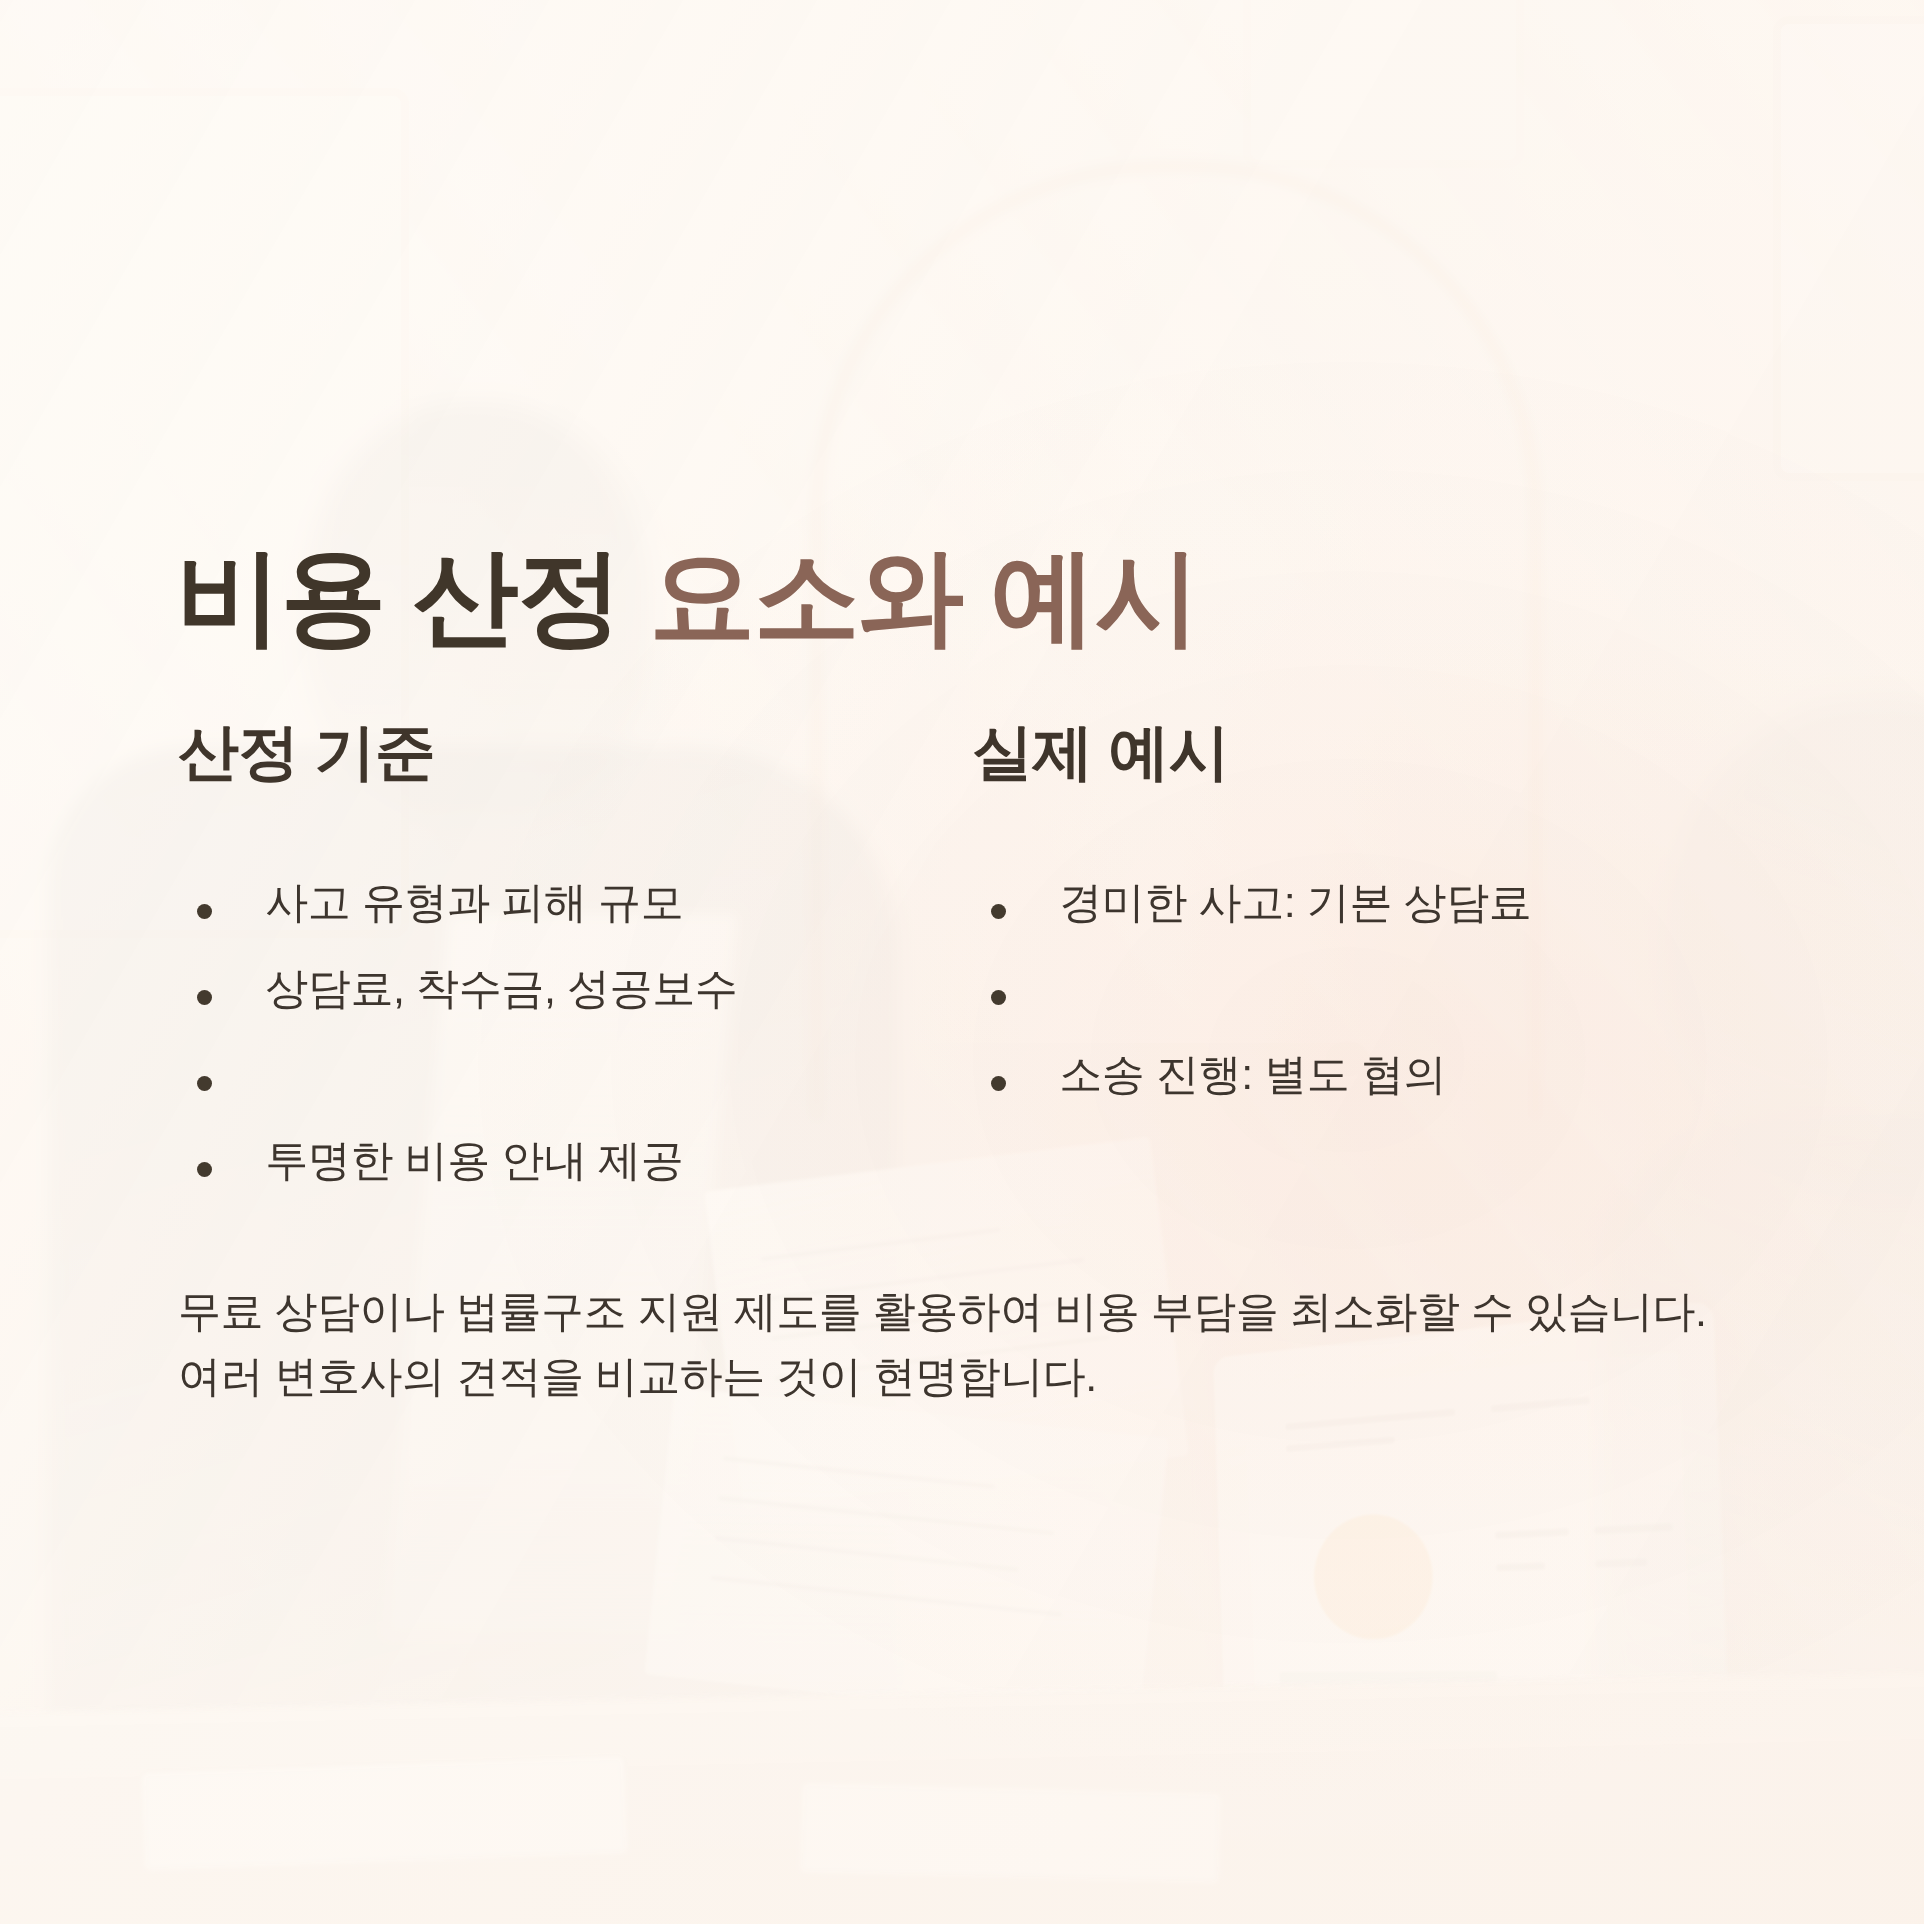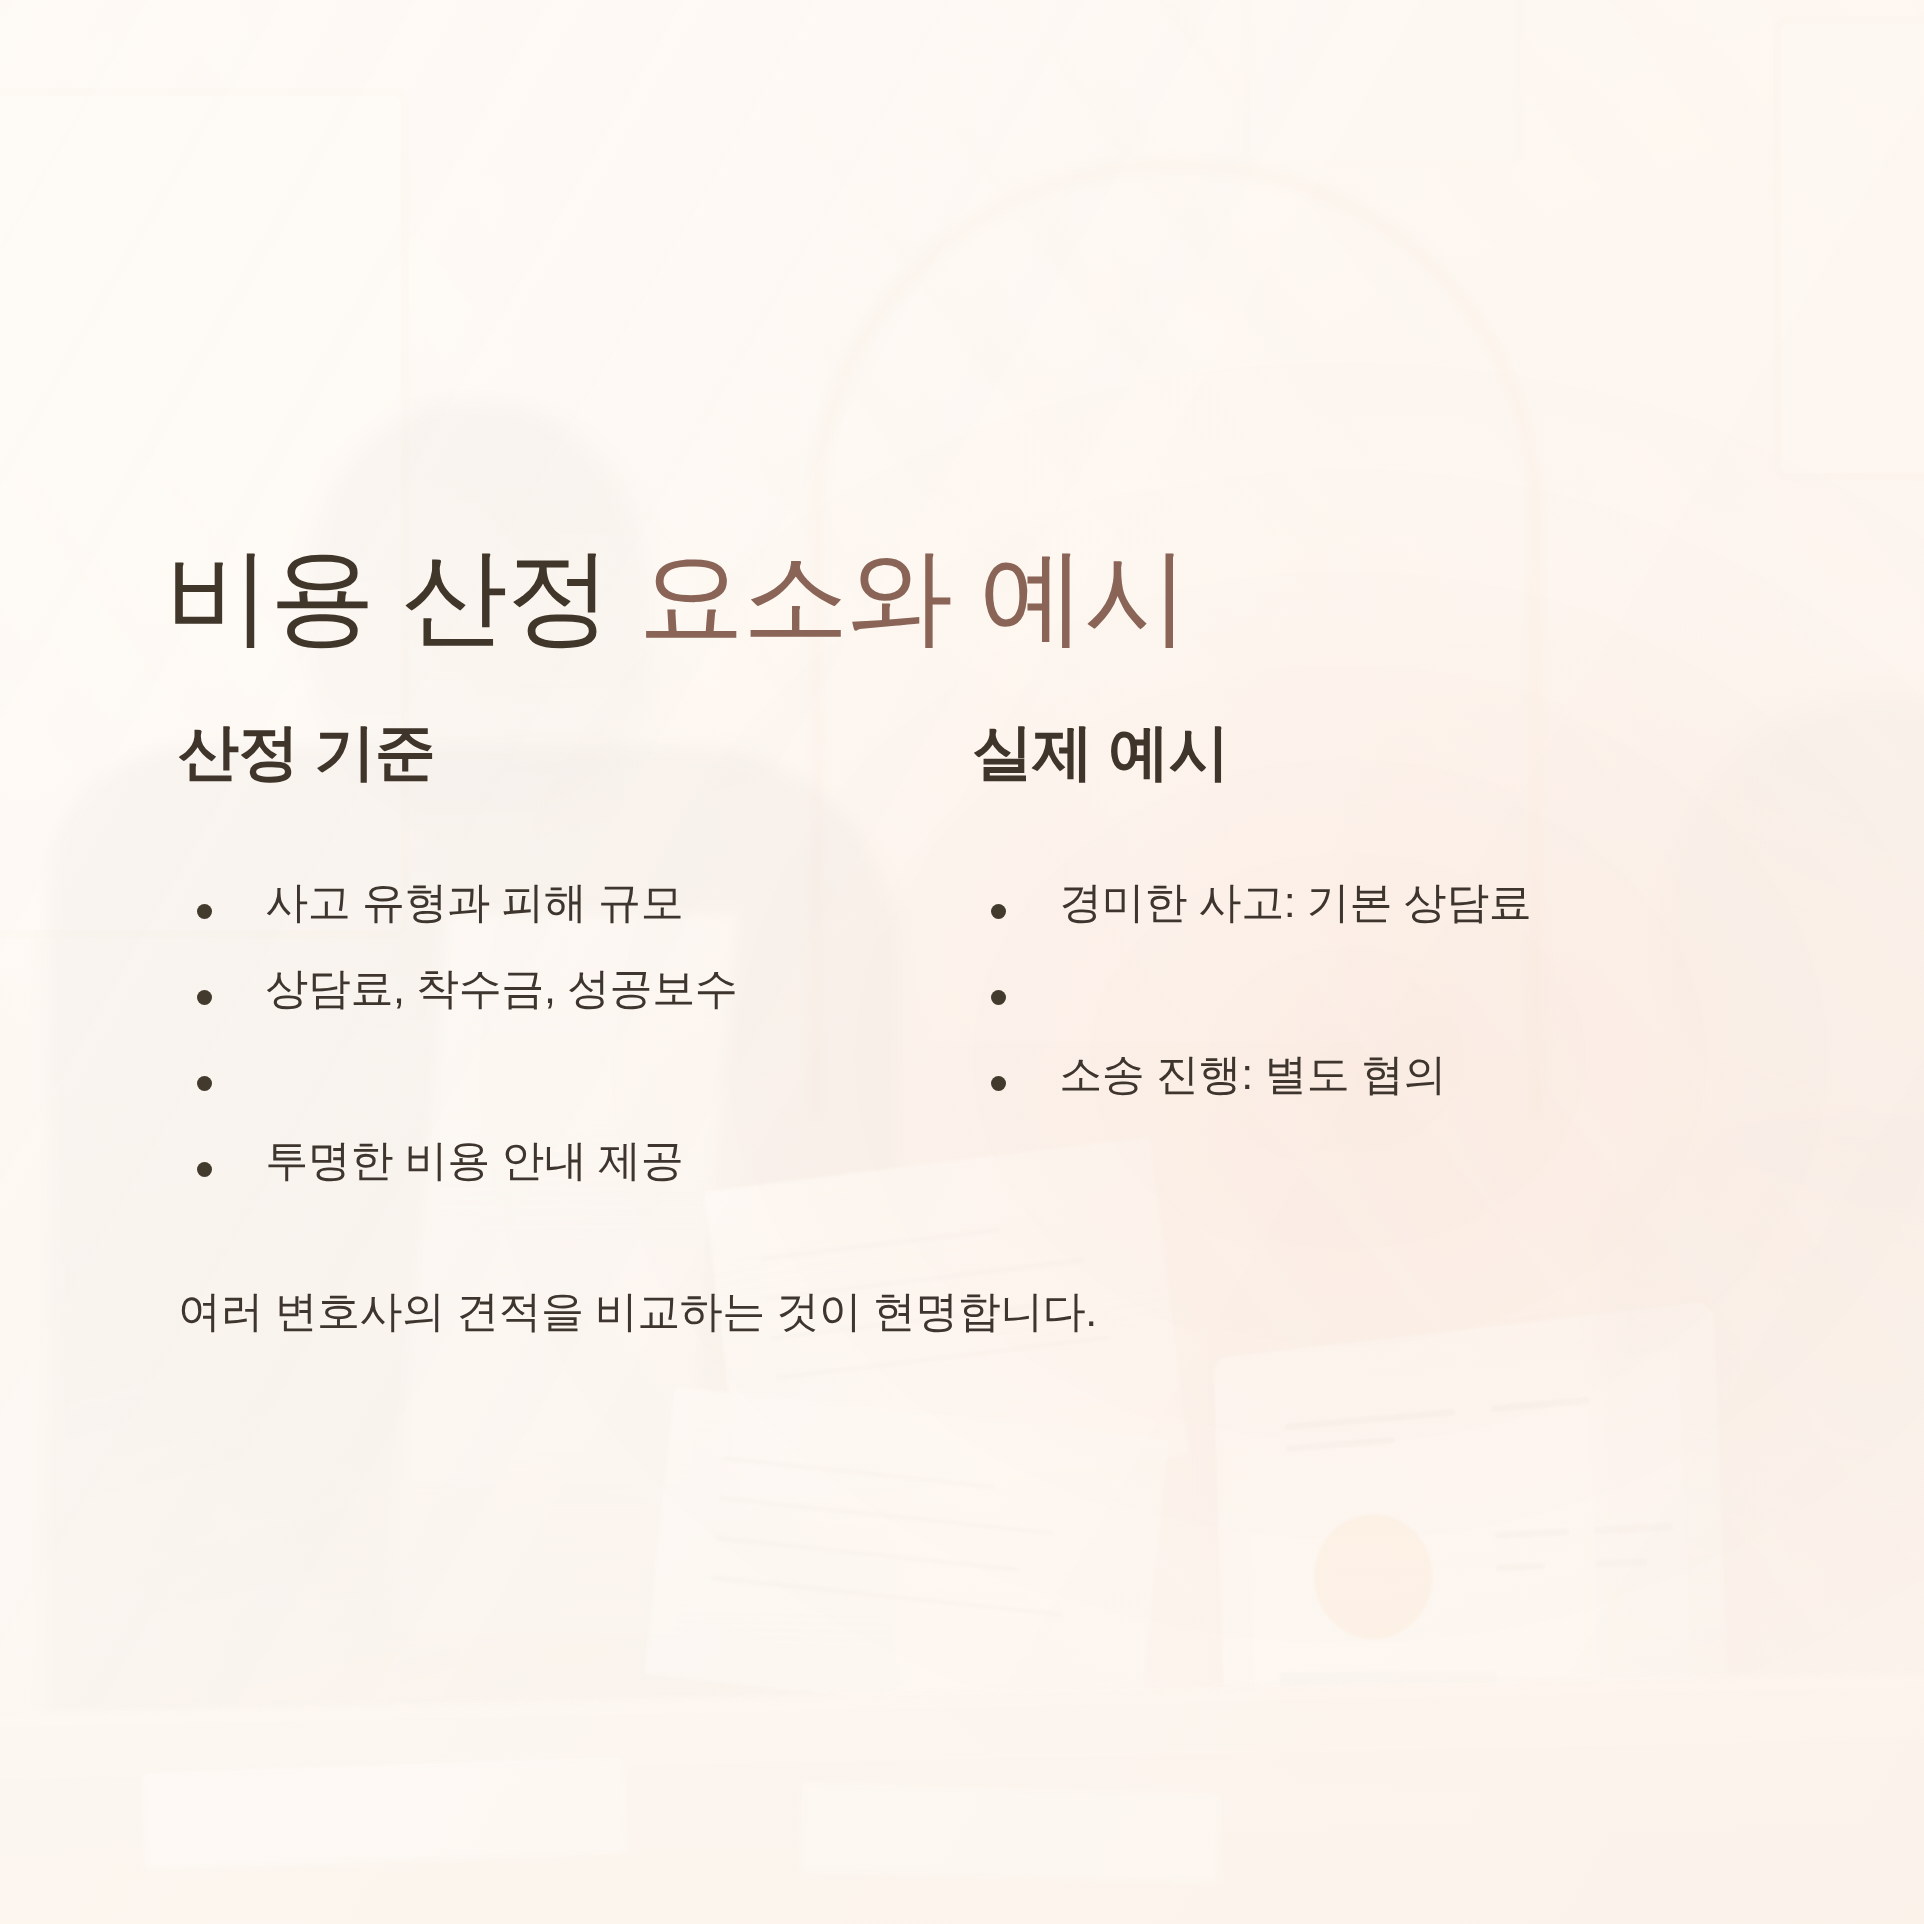--- a/index.html
+++ b/index.html
@@ -182,24 +182,24 @@
 
   
   .content {
     position: absolute;
     inset: 0;
     z-index: 20;
   }
 
   .title {
     position: absolute;
-    left: 165px;
+    left: 176px;
     top: 472px;
     font-size: 106px;
-    font-weight: 400;
+    font-weight: 700;
     letter-spacing: -1.6px;
     line-height: 1.0;
     white-space: nowrap;
   }
   .title .t-dark  { color: #40362a; }
   .title .t-light { color: #8a6557; }
 
   .col { position: absolute; top: 722px; }
   .col-left  { left: 178px;  width: 754px; }
   .col-right { left: 972px; width: 754px; }
@@ -343,18 +343,19 @@
           <span class="dot"></span>
         </li>
         <li class="bullet">
           <span class="dot"></span>
           <span class="btext">소송 진행: 별도 협의</span>
         </li>
       </ul>
     </div>
 
     <div class="footnote">
+      <div>무료 상담이나 법률구조 지원 제도를 활용하여 비용 부담을 최소화할 수 있습니다.</div>
       <div>여러 변호사의 견적을 비교하는 것이 현명합니다.</div>
     </div>
 
   </div>
 </div>
 
 
 </body></html>

